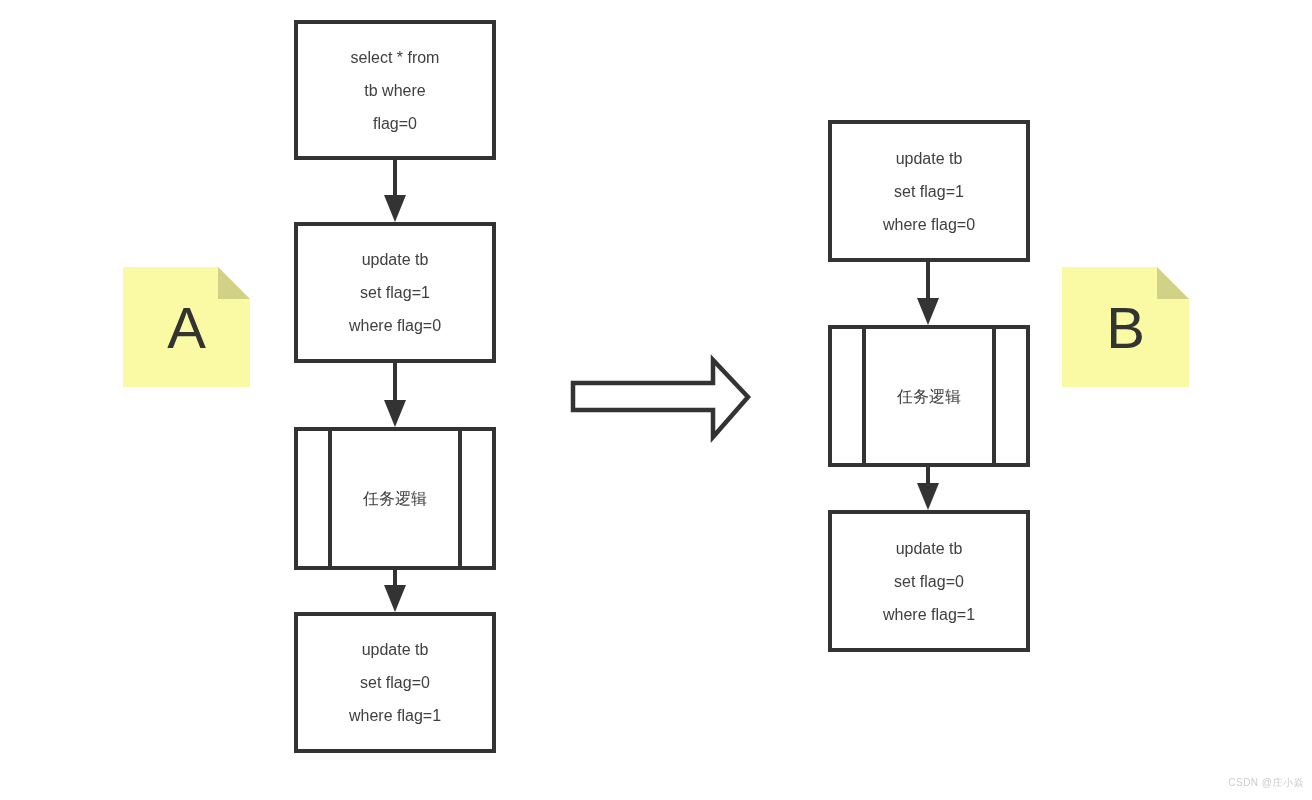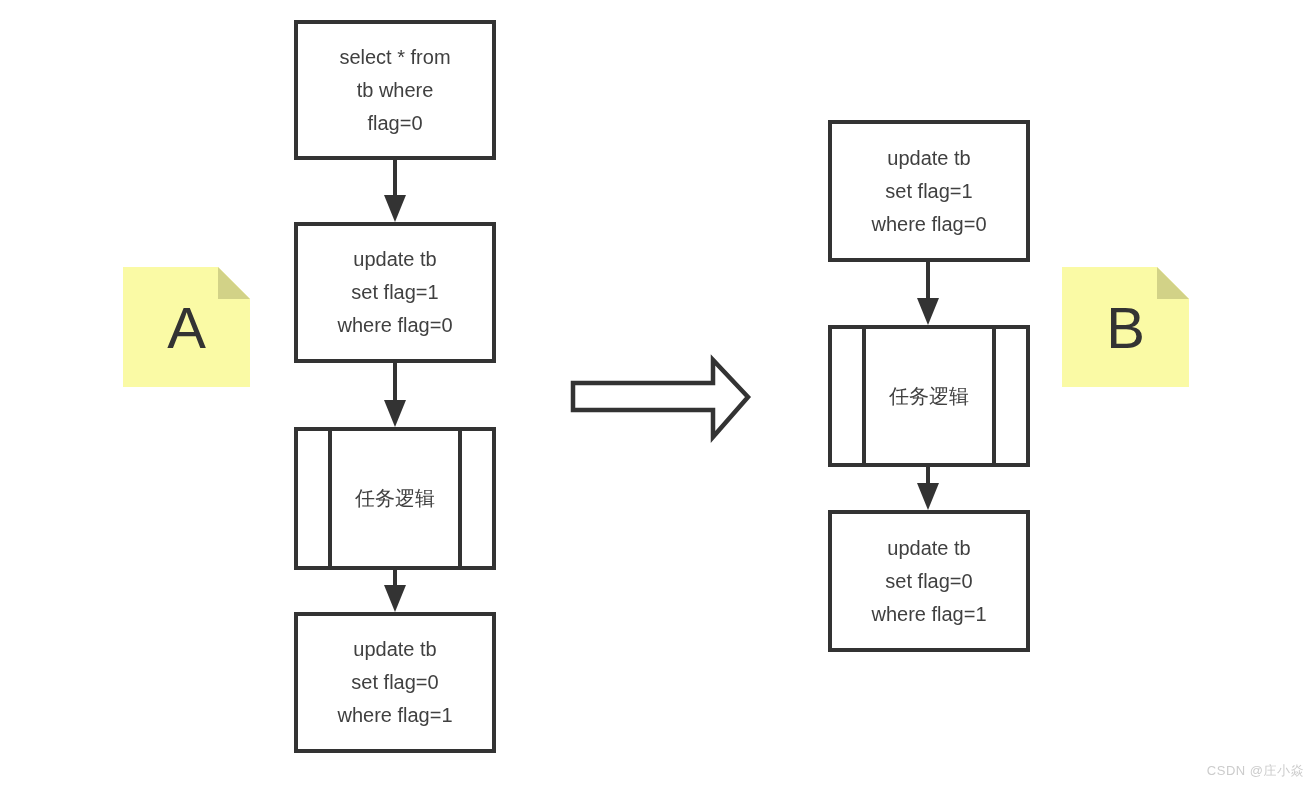--- a/index.html
+++ b/index.html
@@ -13,21 +13,21 @@
   }
   .box {
     position: absolute;
     box-sizing: border-box;
     border: 4px solid #333333;
     background: #ffffff;
     display: flex;
     align-items: center;
     justify-content: center;
     text-align: center;
-    font-size: 20px;
+    font-size: 16px;
     line-height: 33px;
     color: #404040;
     white-space: pre-line;
   }
   .subprocess::before, .subprocess::after {
     content: "";
     position: absolute;
     top: 0;
     bottom: 0;
     width: 4px;
@@ -57,22 +57,22 @@
     left: 0; top: 0; right: 0; bottom: 0;
     display: flex;
     align-items: center;
     justify-content: center;
     font-size: 58px;
     color: #333333;
   }
   .watermark {
     position: absolute;
     right: 8px;
-    bottom: 20px;
-    font-size: 13px;
+    bottom: 10px;
+    font-size: 10px;
     color: #cccccc;
     letter-spacing: 0.5px;
   }
 </style>
 </head>
 <body>
 
 <div class="canvas">
 
   <div class="box" style="left:294px; top:20px; width:202px; height:140px;">select * from

